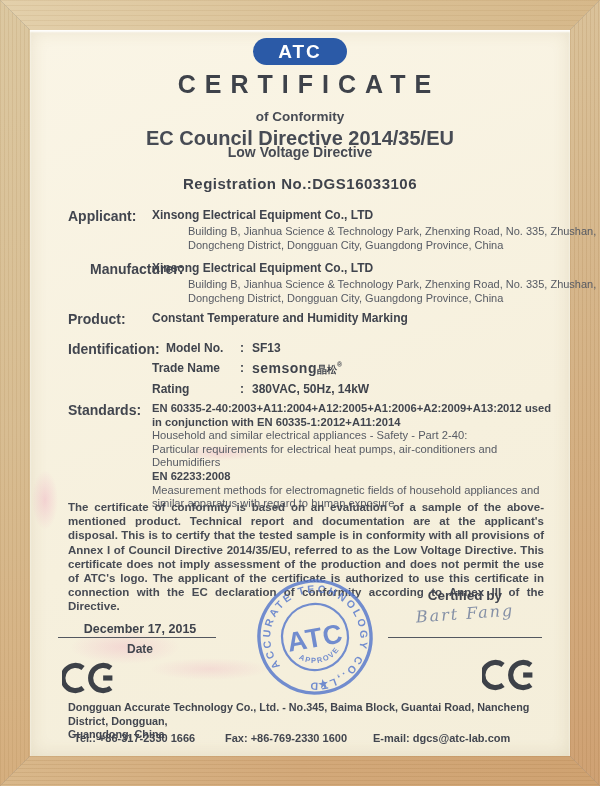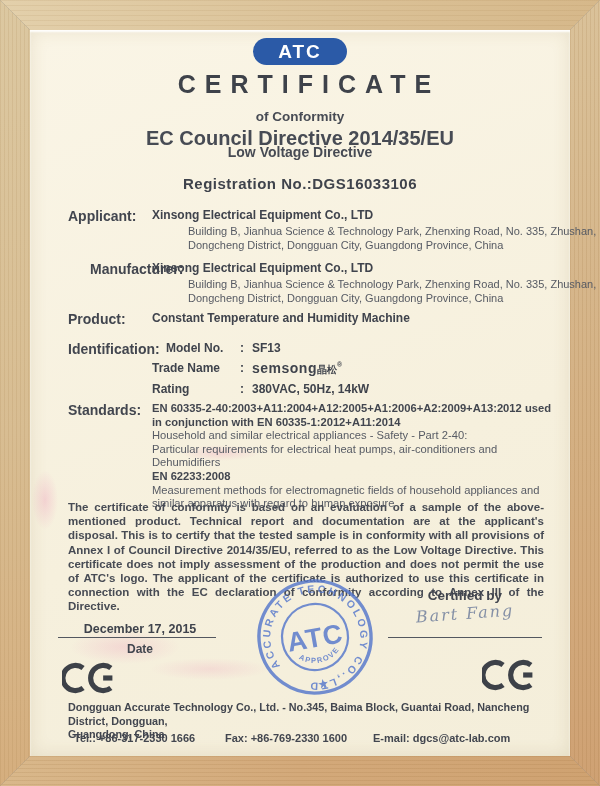--- a/index.html
+++ b/index.html
@@ -101,21 +101,21 @@
     </div>
 
     <div class="abs lbl" style="left:38px;top:231px;padding-left:22px;">Manufacturer:</div>
     <div class="abs val" style="left:122px;top:231px;">Xinsong Electrical Equipment Co., LTD</div>
     <div class="abs reg" style="left:122px;top:248px;width:412px;">
       <div>Building B, Jianhua Science &amp; Technology Park, Zhenxing Road, No. 335, Zhushan,</div>
       <div>Dongcheng District, Dongguan City, Guangdong Province, China</div>
     </div>
 
     <div class="abs lbl" style="left:38px;top:281px;">Product:</div>
-    <div class="abs val" style="left:122px;top:281px;">Constant Temperature and Humidity Machine</div>
+    <div class="abs val" style="left:122px;top:281px;">Constant Temperature and Humidity Marking</div>
 
     <div class="abs lbl" style="left:38px;top:311px;">Identification:</div>
     <div class="abs val" style="left:122px;top:311px;padding-left:14px;">Model No.</div>
     <div class="abs val" style="left:210px;top:311px;">:</div>
     <div class="abs val" style="left:222px;top:311px;">SF13</div>
 
     <div class="abs val" style="left:122px;top:331px;">Trade Name</div>
     <div class="abs val" style="left:210px;top:331px;">:</div>
     <div class="abs" style="left:222px;top:329px;">
       <span style="font-size:14px;font-weight:bold;color:#3f434c;letter-spacing:.5px;">semsong</span><span style="font-size:10px;font-weight:bold;color:#3f434c;">晶松</span><sup style="font-size:7px;font-weight:bold;color:#3f434c;">®</sup>

